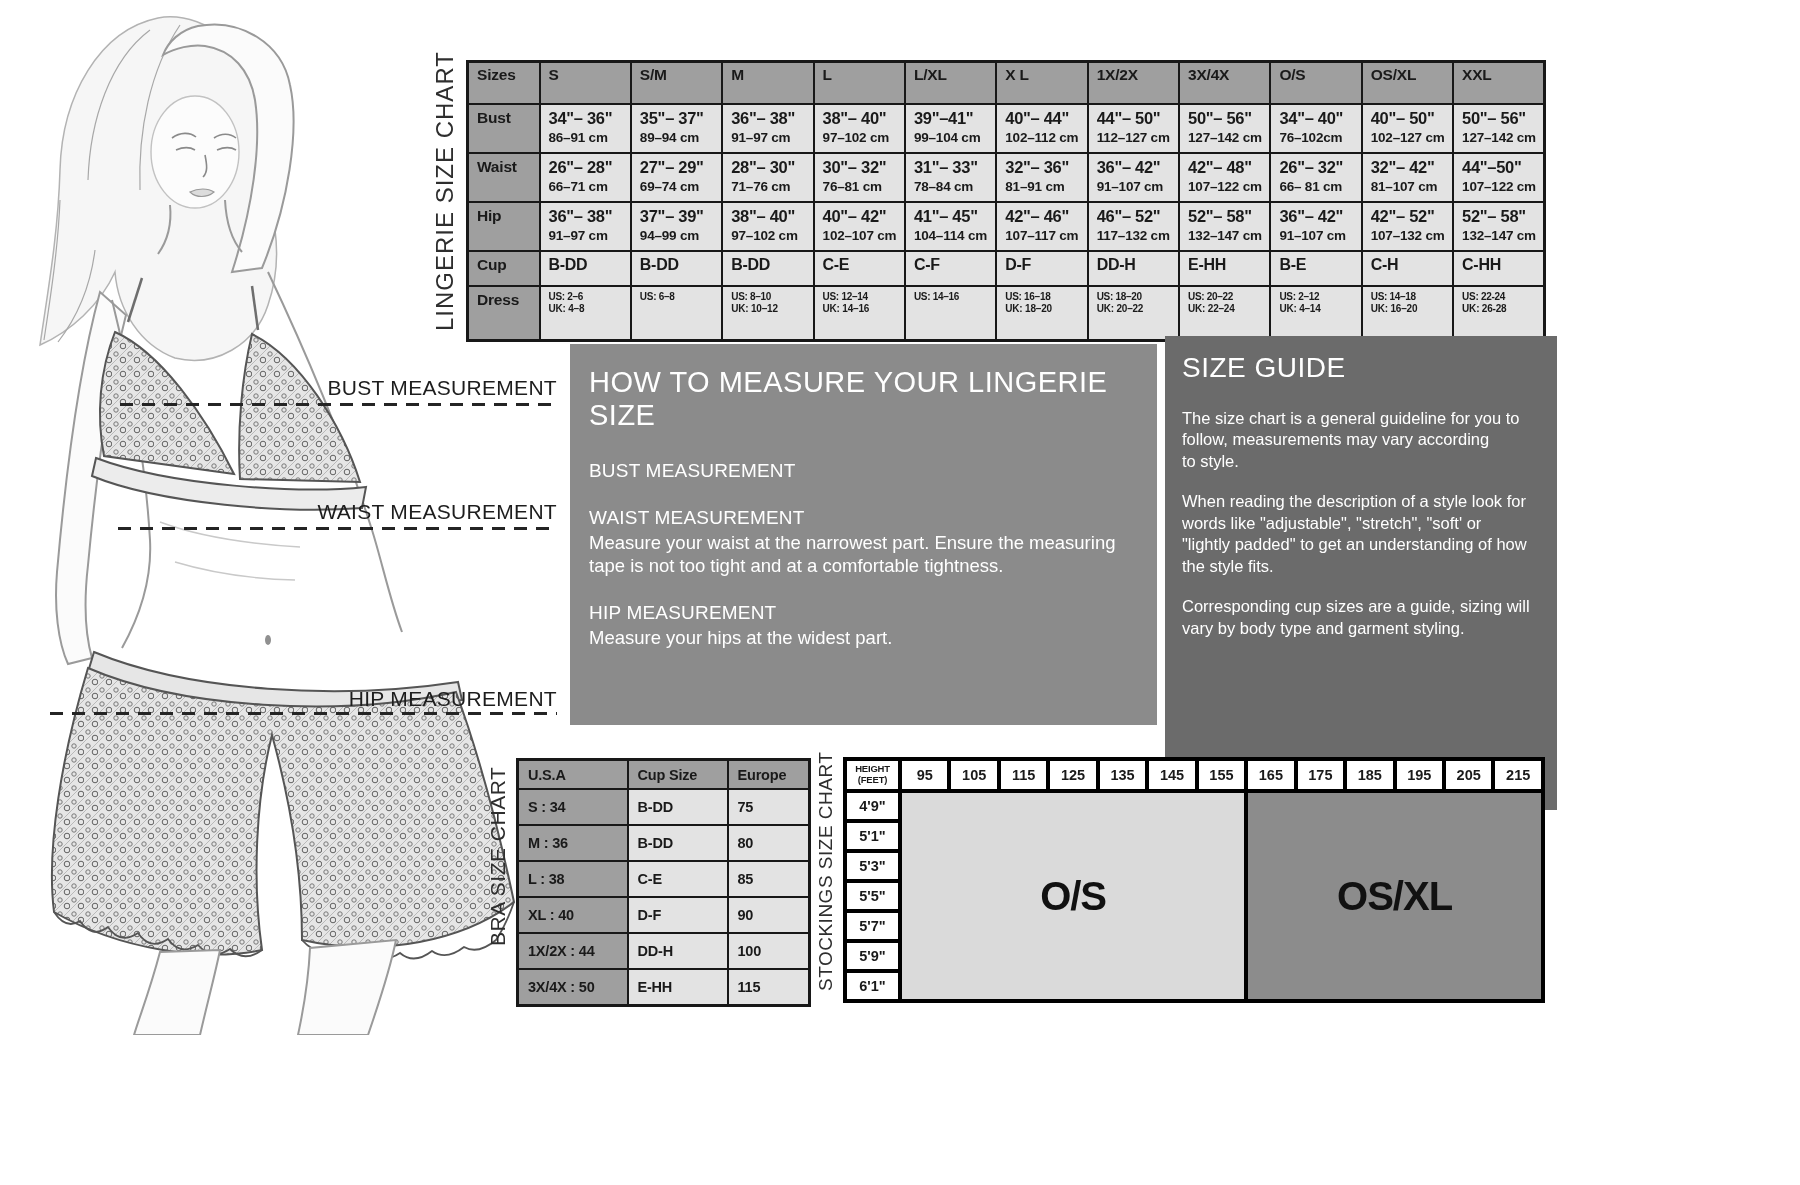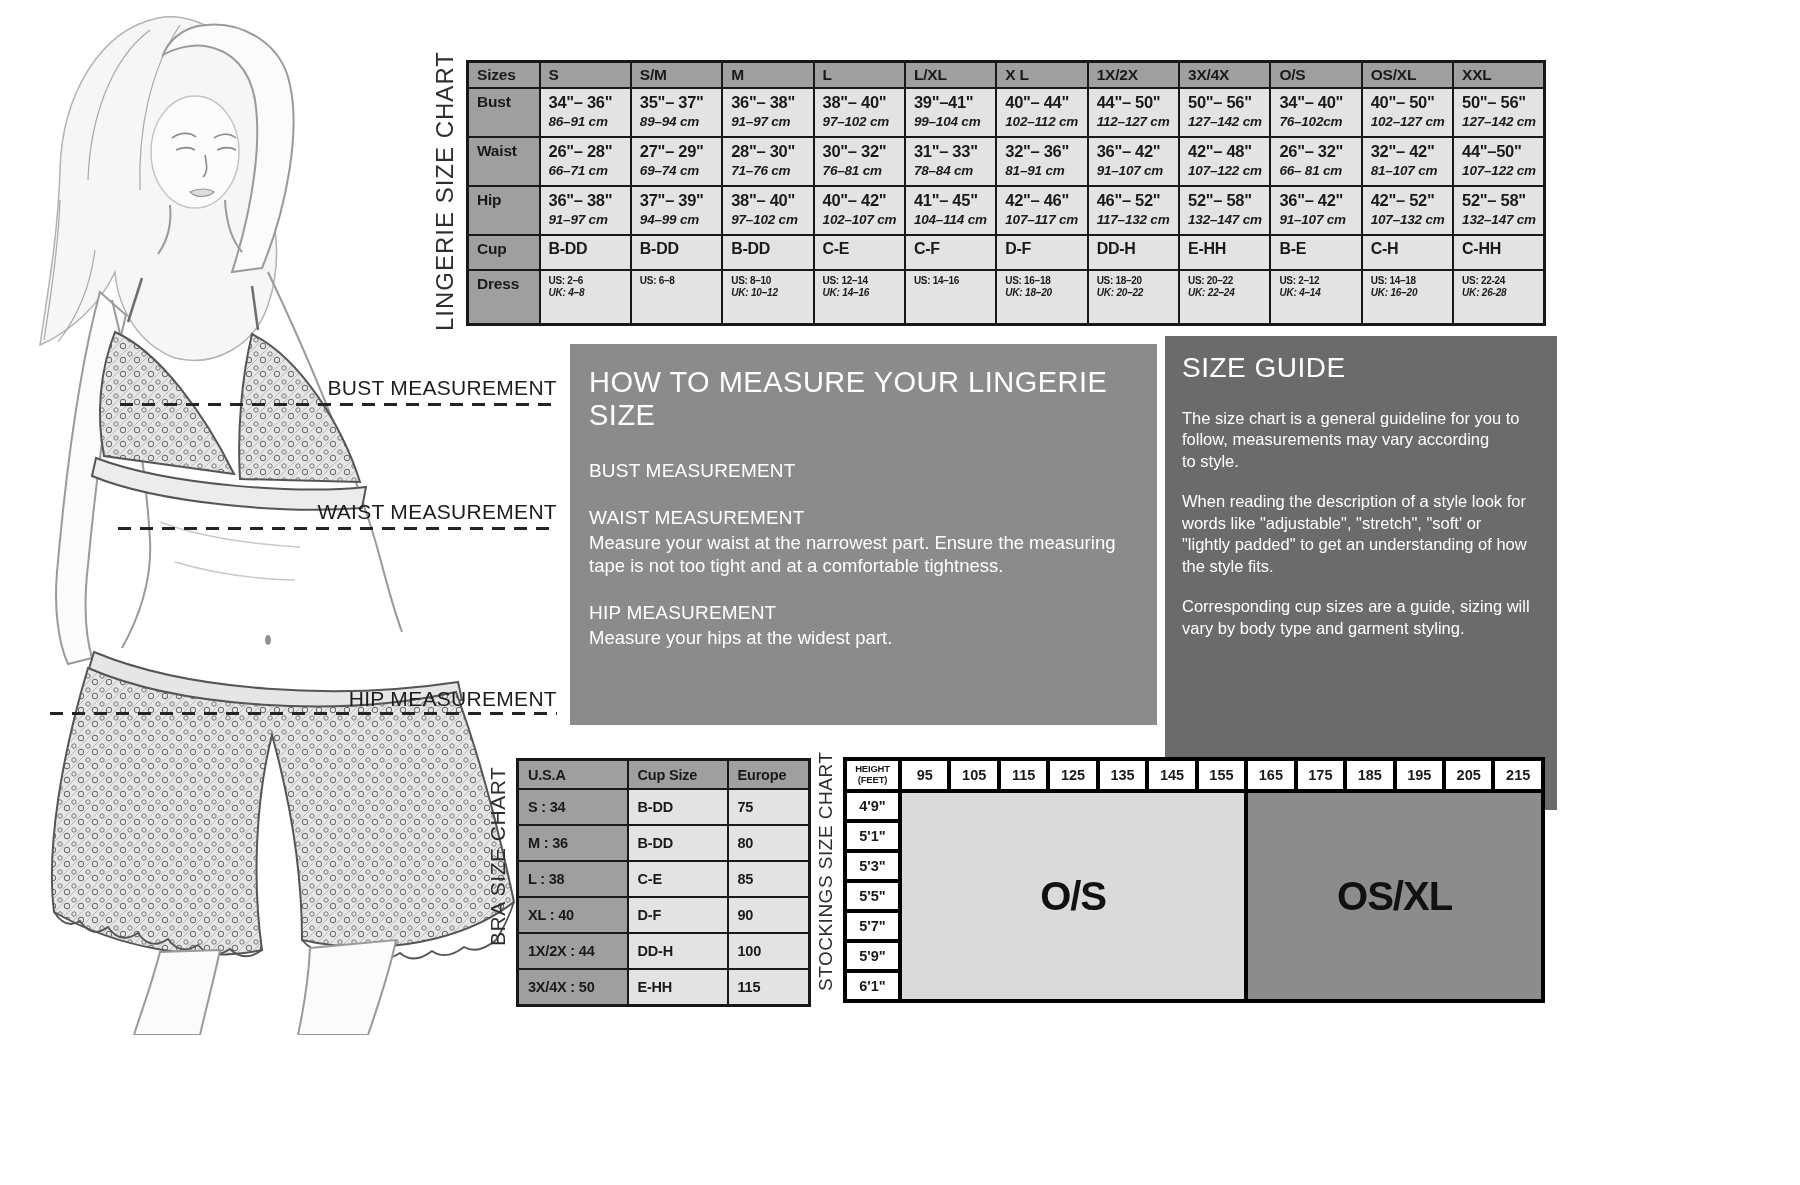--- a/index.html
+++ b/index.html
@@ -17,25 +17,25 @@
   .bra-vlabel{left:484px;top:758px;height:197px;width:28px;font-size:21px;letter-spacing:.5px;}
   .stockings-vlabel{left:812px;top:757px;height:228px;width:28px;font-size:19px;letter-spacing:.5px;}
 
   
   table{border-collapse:collapse;}
   .lingerie-table{position:absolute;left:466px;top:60px;width:1080px;table-layout:fixed;
                   border:3px solid #181818;}
   .lingerie-table th,.lingerie-table td{border:2px solid #181818;text-align:left;vertical-align:top;
                   padding:4px 2px 2px 8px;}
   .lingerie-table th{background:var(--table-header-bg,#9f9f9f);font-size:15.5px;font-weight:bold;letter-spacing:-.2px;}
-  .lingerie-table thead th{height:24px;vertical-align:middle;padding-top:0;padding-bottom:0;}
+  .lingerie-table thead th{height:24px;vertical-align:middle;padding-top:0;padding-bottom:16px;}
   .lingerie-table td{background:var(--table-cell-bg,#e3e3e3);}
   .lingerie-table col.label-col{width:72px;}
   .l1{font-size:16.5px;font-weight:bold;letter-spacing:-.3px;line-height:1.15;}
-  .l2{font-size:13.5px;font-weight:bold;letter-spacing:-.2px;margin-top:2px;font-style:italic;}
+  .l2{font-size:13.5px;font-weight:bold;letter-spacing:-.2px;margin-top:2px;}
   .row-bust td,.row-waist td,.row-hip td{height:41px;}
   .row-cup td{height:27px;}
   .row-cup .l1{font-size:16px;}
   .row-dress td{height:46px;}
   .row-dress .l1,.row-dress .l2{font-size:10px;margin-top:0;}
 
   
   .mlabel{position:absolute;right:1243px;font-size:21px;color:#1d1d1d;letter-spacing:.3px;white-space:nowrap;}
   .mlabel-bust{top:376px;} .mlabel-waist{top:500px;} .mlabel-hip{top:687px;}
   .mline{position:absolute;height:3px;

